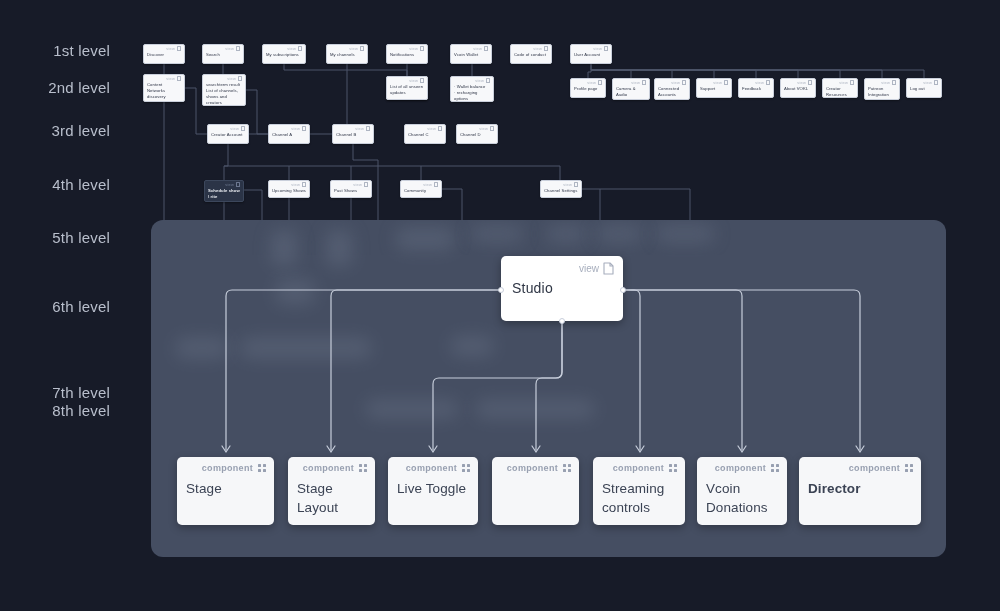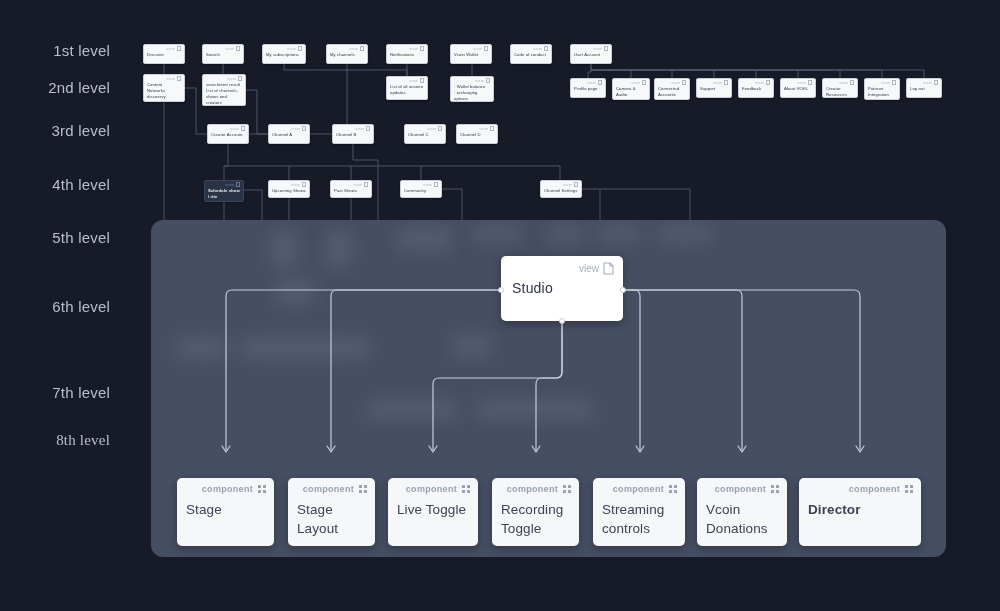--- a/index.html
+++ b/index.html
@@ -101,21 +101,20 @@
     background: #fff; border: 1px solid #c8cedb;
   }
 
   
   .comp-card {
     position: absolute;
     background: #f6f7f9;
     border-radius: 5px;
     box-shadow: 0 3px 8px rgba(0,0,0,.28);
     height: 68px;
-    margin-top: 21px;
   }
   .comp-card .ch {
     position: absolute; top: 6px; right: 8px;
     display: flex; align-items: center; gap: 5px;
     color: #98a0b1; font-size: 9px; font-weight: bold; letter-spacing: .3px;
   }
   .comp-card .ctitle {
     position: absolute; left: 9px; top: 22px; right: 8px;
     font-size: 13.5px; line-height: 19px; color: #3b4354; letter-spacing: .1px;
   }
@@ -137,21 +136,21 @@
 <div id="canvas">
 
   <div id="level-rail">
       <div class="level-label" style="top: 42px;">1st level</div>
       <div class="level-label" style="top: 79px;">2nd level</div>
       <div class="level-label" style="top: 122px;">3rd level</div>
       <div class="level-label" style="top: 176px;">4th level</div>
       <div class="level-label" style="top: 229px;">5th level</div>
       <div class="level-label" style="top: 298px;">6th level</div>
       <div class="level-label" style="top: 348px; margin-top: 36px;">7th level</div>
-      <div class="level-label" style="top: 432px; font-family: Liberation Serif, serif;">8th level</div>
+      <div class="level-label" style="top: 402px;">8th level</div>
     </div>
 
   <svg class="wires" id="wires-back" viewBox="0 0 1000 611" fill="none" stroke="#4c5568" stroke-width="1">
 
     <path d="M164 64 L164 74"></path>
     <path d="M223 64 L223 74"></path>
     <path d="M284 64 L284 70 L407 70 L407 76"></path>
     <path d="M407 64 L407 76"></path>
     <path d="M472 64 L472 70 L472 76"></path>
     <path d="M591 64 L591 72 L588 72 L588 78"></path>
@@ -524,22 +523,20 @@
       <div class="comp-card" style="left: 492px; top: 457px; width: 87px;">
         <div class="ch">
           <span>component</span>
           <span class="comp-icon">
             <i></i>
             <i></i>
             <i></i>
             <i></i>
           </span>
         </div>
-        <div class="ctitle" style="white-space: pre-line;">Recording
-Toggle</div>
       </div>
       <div class="comp-card" style="left: 593px; top: 457px; width: 92px;">
         <div class="ch">
           <span>component</span>
           <span class="comp-icon">
             <i></i>
             <i></i>
             <i></i>
             <i></i>
           </span>

